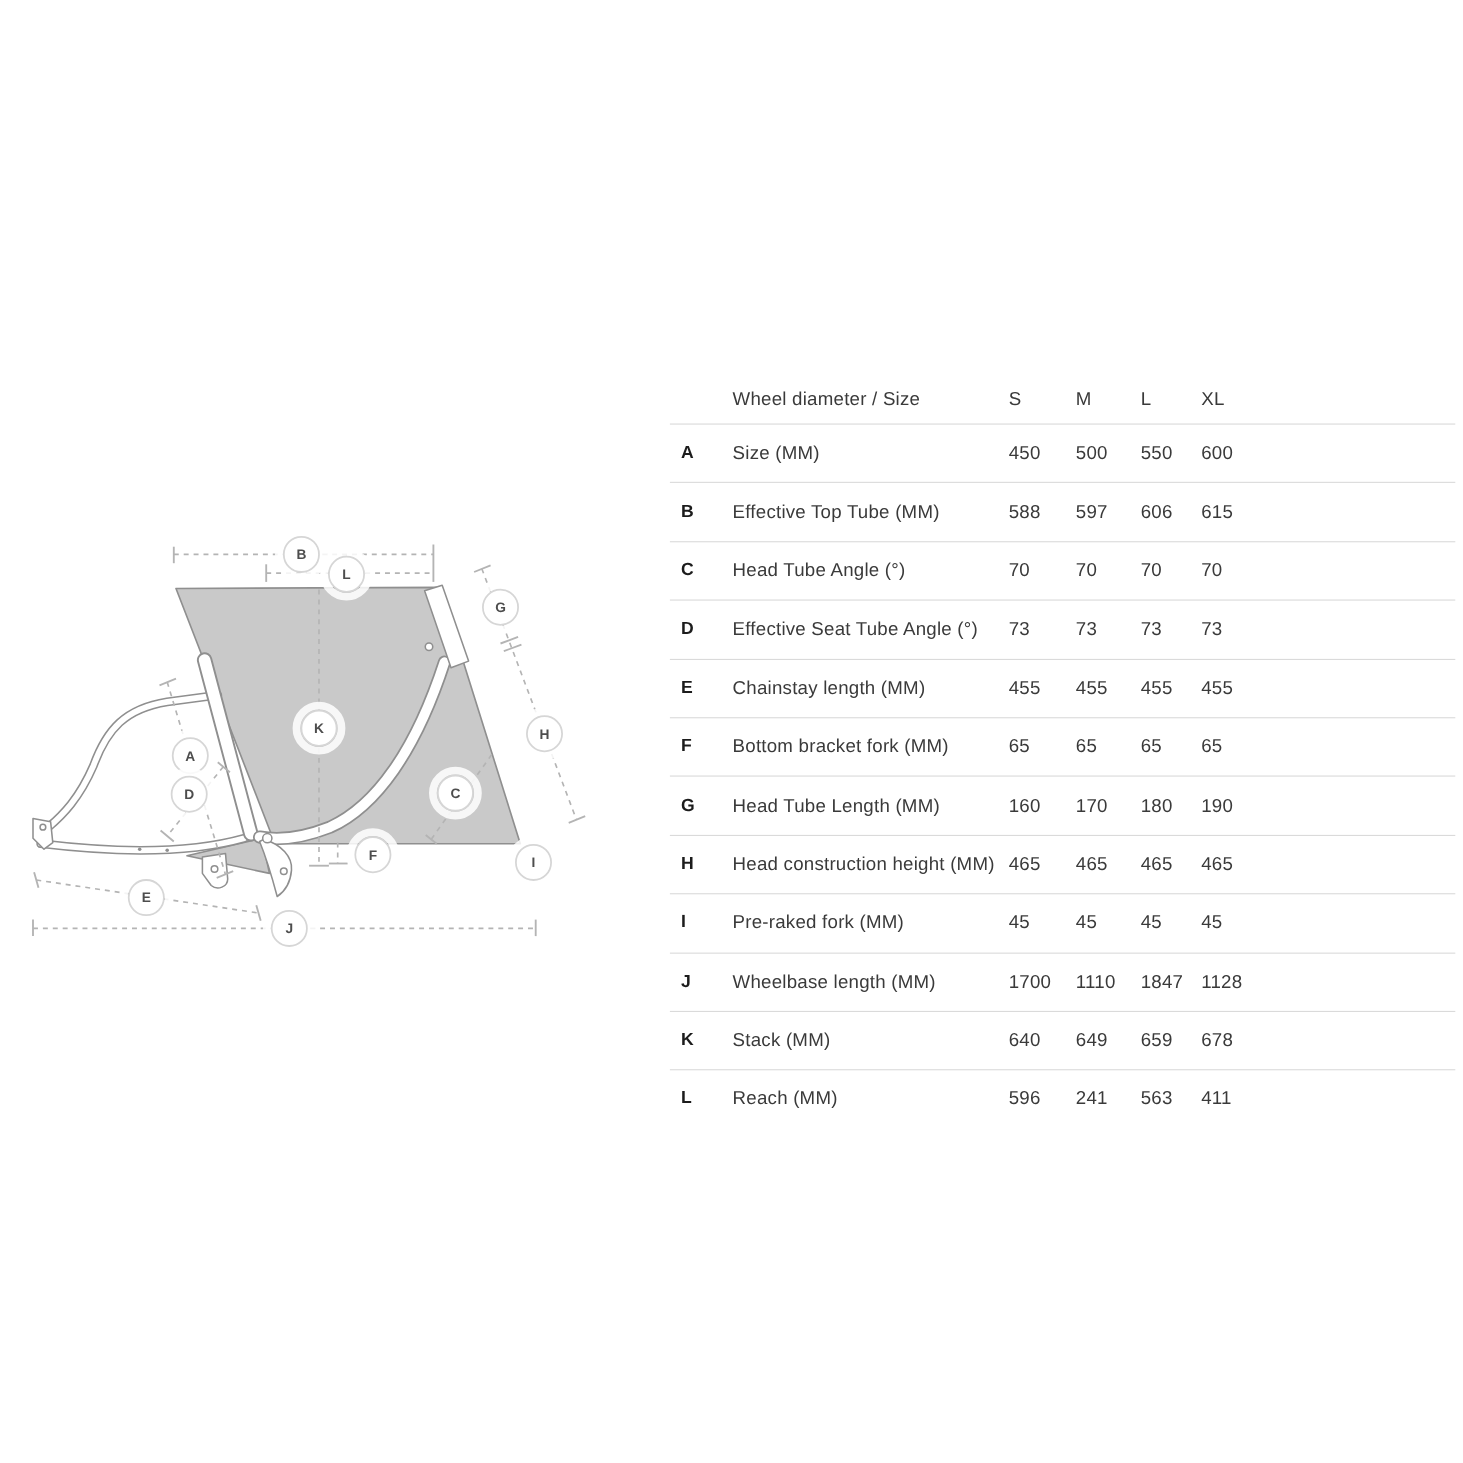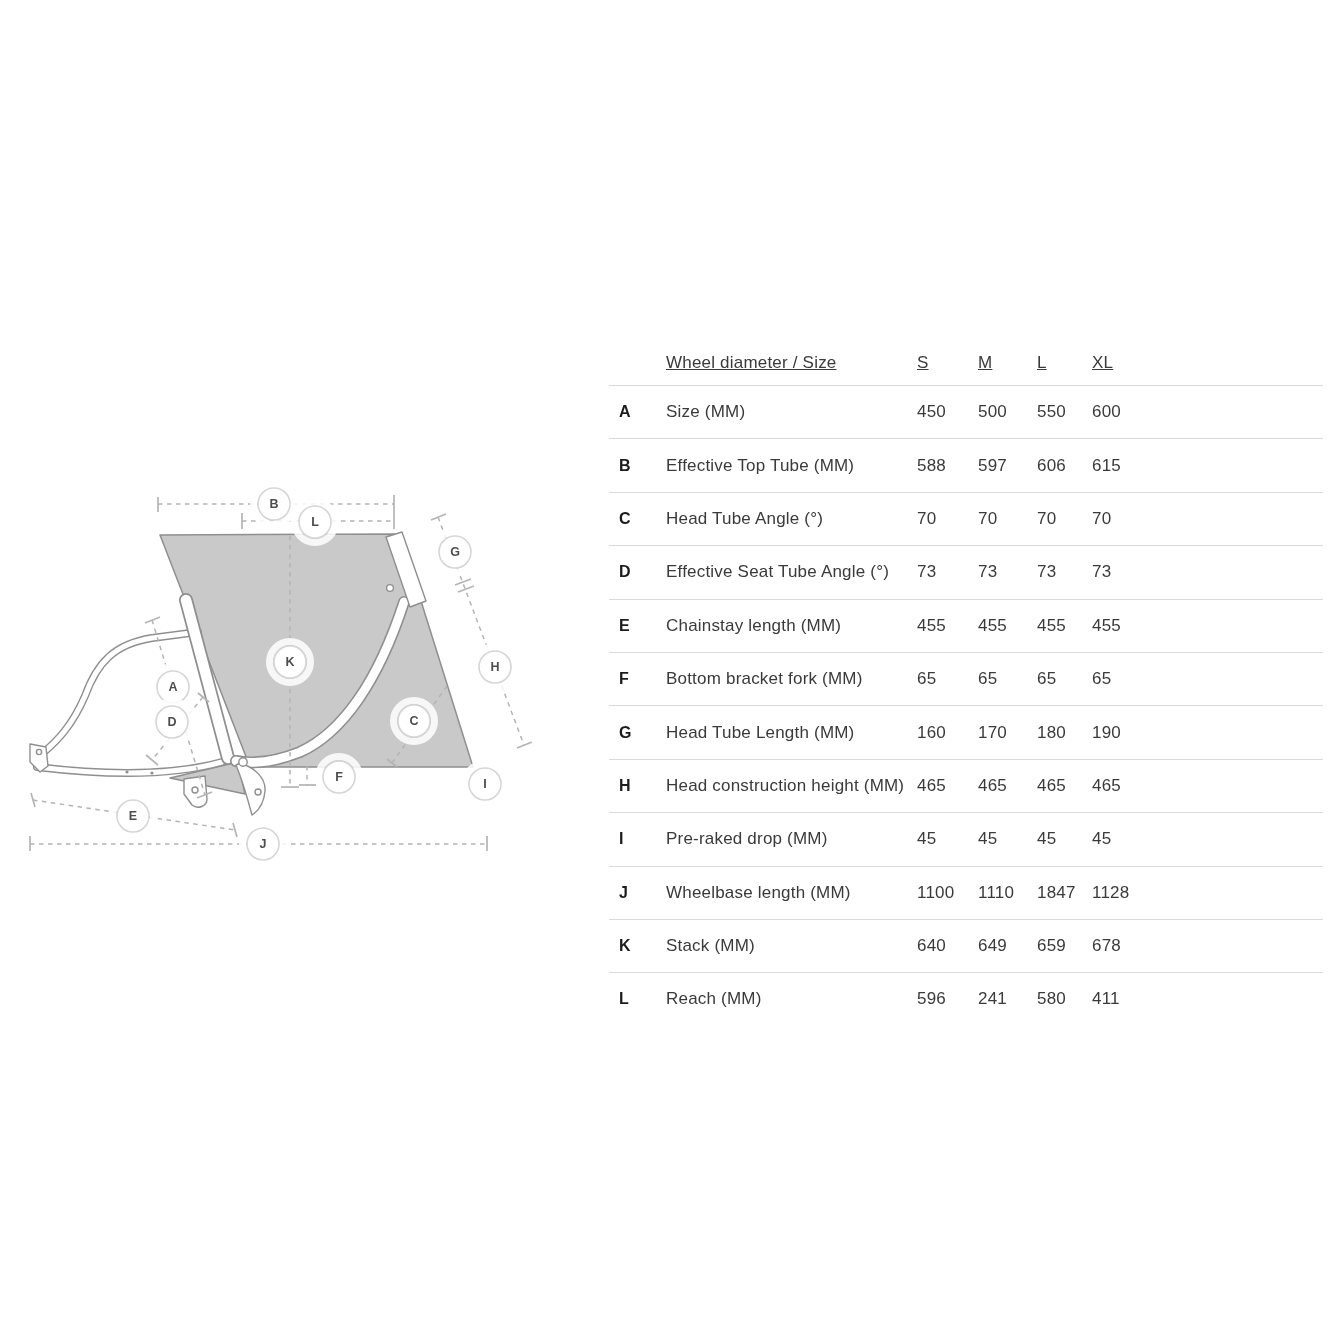--- a/index.html
+++ b/index.html
@@ -28,21 +28,21 @@
   .hole{fill:#ffffff;stroke:var(--frame-outline);stroke-width:1.4;}
   .rivet{fill:var(--frame-outline);}
   .dim{stroke:var(--dash);stroke-width:1.5;stroke-dasharray:4.5 4.5;fill:none;}
   .tick{stroke:var(--dash);stroke-width:1.7;}
   .marker-halo{fill:none;stroke:#ffffff;stroke-width:7;opacity:.85;}
   .marker-circle{fill:#ffffff;stroke:#d6d6d6;stroke-width:1.6;}
   .marker-label{font-family:"Liberation Sans",sans-serif;font-size:12.5px;font-weight:600;fill:#4d4d4d;text-anchor:middle;}
   
   #spec-table{position:absolute;left:609px;top:340px;width:714px;font-size:17px;}
   .grid{display:grid;grid-template-columns:57px 251px 61px 59px 55px 1fr;align-items:center;}
-  .thead{height:45px;text-decoration:underline;}
+  .thead{height:45px;}
   .trow{height:52.4px;border-top:1px solid var(--sep);}
   .cell{white-space:nowrap;overflow:visible;}
   .cell.letter{font-weight:700;color:var(--letter);padding-left:10px;font-size:16px;}
   .cell.label,.cell.value,.hcell{color:var(--txt);letter-spacing:.2px;}
 </style>
 </head>
 <body>
 
 <svg id="diagram" viewBox="0 450 570 430">
 
@@ -236,44 +236,44 @@
       <div class="grid trow">
         <div class="cell letter">H</div>
         <div class="cell label">Head construction height (MM)</div>
         <div class="cell value">465</div>
         <div class="cell value">465</div>
         <div class="cell value">465</div>
         <div class="cell value">465</div>
       </div>
       <div class="grid trow">
         <div class="cell letter">I</div>
-        <div class="cell label">Pre-raked drop (MM)</div>
+        <div class="cell label">Pre-raked fork (MM)</div>
         <div class="cell value">45</div>
         <div class="cell value">45</div>
         <div class="cell value">45</div>
         <div class="cell value">45</div>
       </div>
       <div class="grid trow">
         <div class="cell letter">J</div>
         <div class="cell label">Wheelbase length (MM)</div>
-        <div class="cell value">1100</div>
+        <div class="cell value">1700</div>
         <div class="cell value">1110</div>
         <div class="cell value">1847</div>
         <div class="cell value">1128</div>
       </div>
       <div class="grid trow">
         <div class="cell letter">K</div>
         <div class="cell label">Stack (MM)</div>
         <div class="cell value">640</div>
         <div class="cell value">649</div>
         <div class="cell value">659</div>
         <div class="cell value">678</div>
       </div>
       <div class="grid trow">
         <div class="cell letter">L</div>
         <div class="cell label">Reach (MM)</div>
         <div class="cell value">596</div>
         <div class="cell value">241</div>
-        <div class="cell value">580</div>
+        <div class="cell value">563</div>
         <div class="cell value">411</div>
       </div>
     </div>
 </div>
 
 </body></html>

